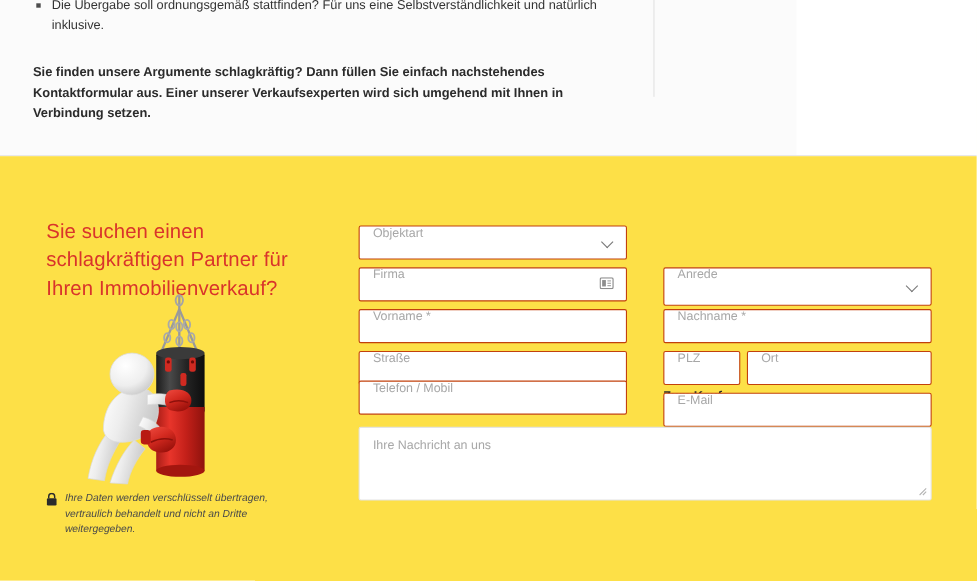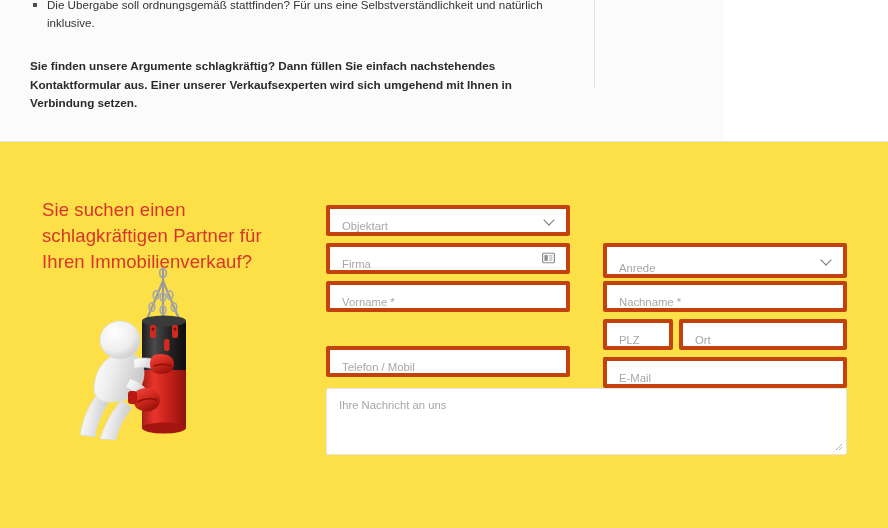--- a/index.html
+++ b/index.html
@@ -126,26 +126,26 @@
   .form-area {
     position: absolute;
     left: 326px; top: 0;
     width: 562px;
     height: 386px;
   }
 
   .field {
     position: absolute;
     background: #ffffff;
-    border: 4px solid #c2410c;
+    border: 1px solid #c2410c;
     border-radius: 2px;
     font-size: 11.3px;
     color: #9a9a9a;
     display: flex;
-    align-items: flex-end;
+    align-items: flex-start;
     padding: 0 12px;
     font-family: "Liberation Sans", sans-serif;
   }
   .field .ph { color: #a7a7a7; font-size: 11.3px; }
 
   .field.select::after {
     content: "";
     position: absolute;
     right: 13px; top: 50%;
     width: 7px; height: 7px;
@@ -286,20 +286,29 @@
           </g>
           <g>
             <path d="M88 123 C99 118 110 123 110 133 C110 142 100 147 90 143 C82 140 81 127 88 123 Z" fill="url(#glove3d)"></path>
             <path d="M87 135 C93 132 101 131 107 133" stroke="#8d100b" stroke-width="1.4" fill="none"></path>
             <rect x="78" y="124" width="9" height="13" rx="3" fill="#b81a13"></rect>
           </g>
         </g>
       </svg>
     </div>
 
+    <div class="privacy-note">
+      <span class="lock-icon">
+        <svg width="10" height="12" viewBox="0 0 10 12" xmlns="http://www.w3.org/2000/svg">
+          <path d="M2.3 5V3.3a2.7 2.7 0 0 1 5.4 0V5" fill="none" stroke="#2b2b2b" stroke-width="1.3"></path>
+          <rect x="0.6" y="5" width="8.8" height="6.6" rx="1.1" fill="#2b2b2b"></rect>
+        </svg>
+      </span>
+      <span class="privacy-text">Ihre Daten werden verschlüsselt übertragen, vertraulich behandelt und nicht an Dritte weitergegeben.</span>
+    </div>
 
     <div class="form-area">
 
       <div class="col-head" style="left:277px; top:212px;">Zum Kauf</div>
 
       <div class="field select" style="left:0px; top:63px; width:244px; height:31px;">
         <span class="ph">Objektart</span>
       </div>
 
       <div class="field" style="left:0px; top:101px; width:244px; height:31px;">
@@ -312,20 +321,23 @@
             <rect x="7.2" y="5.0" width="3.2" height="1.1" fill="#a9a9a9"></rect>
             <rect x="7.2" y="7.1" width="3.2" height="1.1" fill="#a9a9a9"></rect>
           </svg>
         </span>
       </div>
 
       <div class="field" style="left:0px; top:139px; width:244px; height:31px;">
         <span class="ph">Vorname *</span>
       </div>
 
+      <div class="field" style="left:0px; top:177px; width:244px; height:31px;">
+        <span class="ph">Straße</span>
+      </div>
 
       <div class="field" style="left:0px; top:204px; width:244px; height:31px;">
         <span class="ph">Telefon / Mobil</span>
       </div>
 
       <div class="field select" style="left: 277px; top: 101px; width: 244px; height: 35px;">
         <span class="ph">Anrede</span>
       </div>
 
       <div class="field" style="left:277px; top:139px; width:244px; height:31px;">

